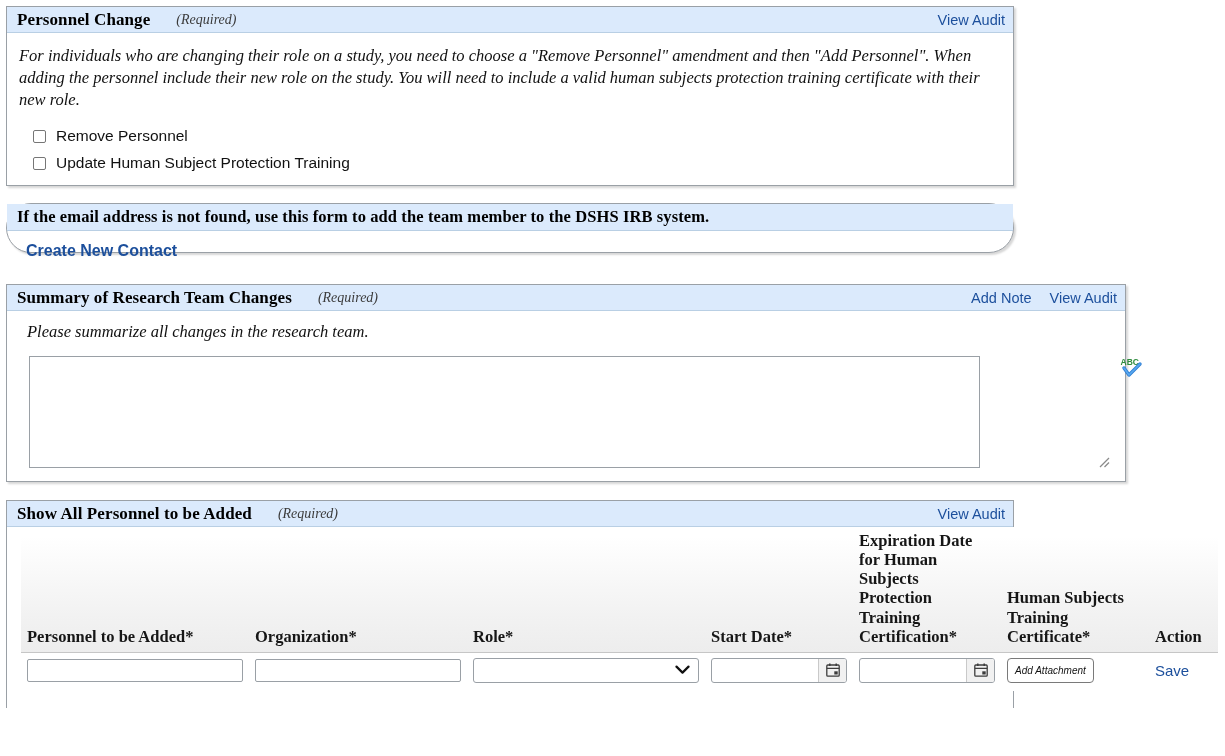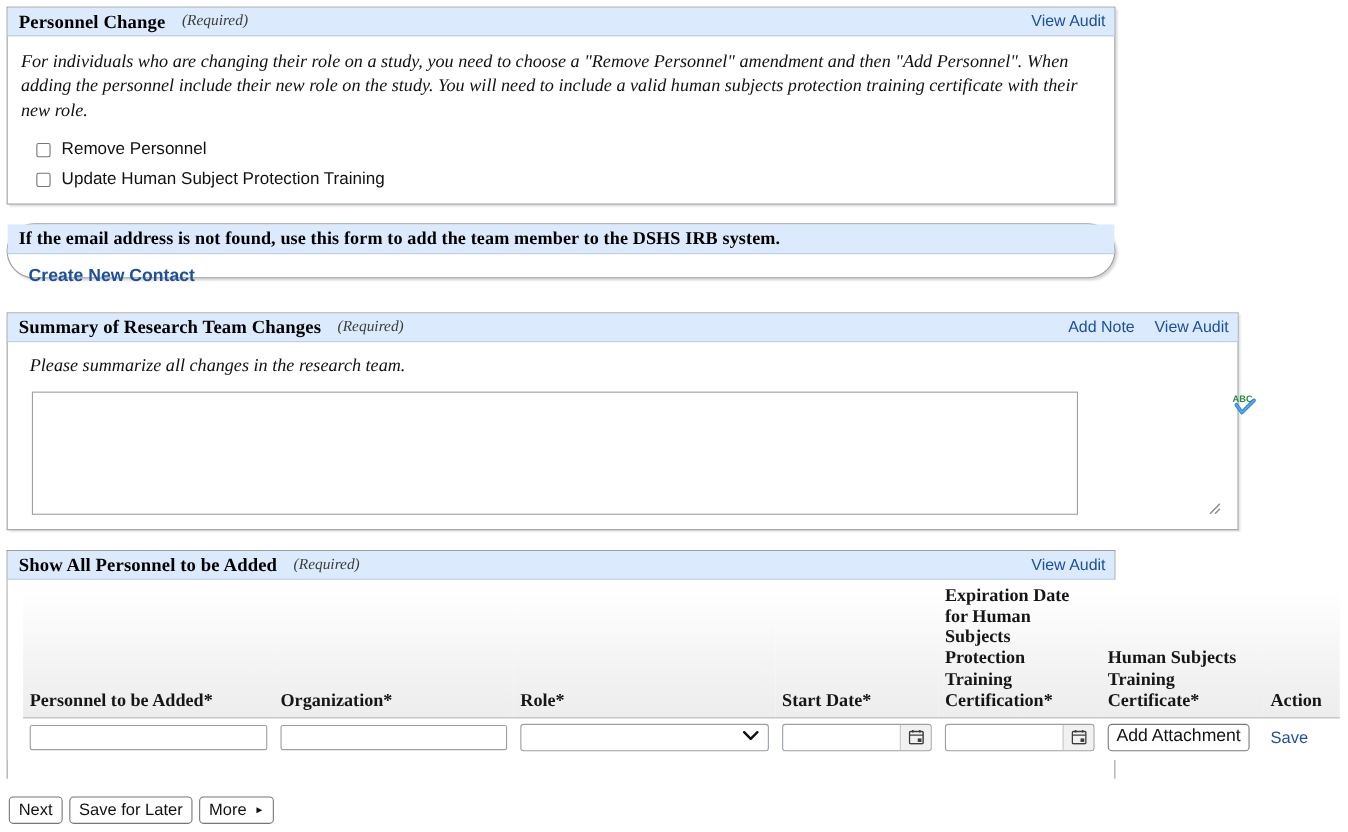--- a/index.html
+++ b/index.html
@@ -43,21 +43,21 @@
     font-size: 17px;
     color: #000000;
     letter-spacing: 0.1px;
     white-space: nowrap;
   }
   .sec-req {
     font-family: "Liberation Serif", serif;
     font-style: italic;
     font-size: 14px;
     color: #3b3b3b;
-    margin-left: 15px;
+    margin-left: 26px;
     white-space: nowrap;
   }
   .head-links {
     margin-left: auto;
     display: flex;
     align-items: center;
     gap: 18px;
   }
   .hlink {
     color: #1c4f9c;
@@ -267,29 +267,30 @@
     border-left: 1px solid #c9c9c9;
     background: #f1f1f1;
     display: flex;
     align-items: center;
     justify-content: center;
     cursor: pointer;
   }
 
   button.attach {
     font-family: "Liberation Sans", sans-serif;
-    font-size: 16px;
+    font-size: 10px;
     color: #111;
     background: #ffffff;
     border: 1px solid #7a7a7a;
     border-radius: 4px;
     padding: 2px 7px;
     height: 25px;
     cursor: pointer;
     white-space: nowrap;
+    font-style: italic;
   }
   .save-link {
     color: #1c4f9c;
     font-family: "Liberation Sans", sans-serif;
     font-size: 15px;
     text-decoration: none;
     cursor: pointer;
     white-space: nowrap;
   }
 
@@ -473,22 +474,14 @@
             </td>
             <td>
               <a class="save-link">Save</a>
             </td>
           </tr>
         </tbody>
       </table>
     </div>
   </div>
 
-  <div class="footer">
-    <button class="fbtn">Next</button>
-    <button class="fbtn">Save for Later</button>
-    <button class="fbtn">
-      <span>More</span>
-      <span class="more-arrow">►</span>
-    </button>
-  </div>
 
 </div>
 
 </body></html>

